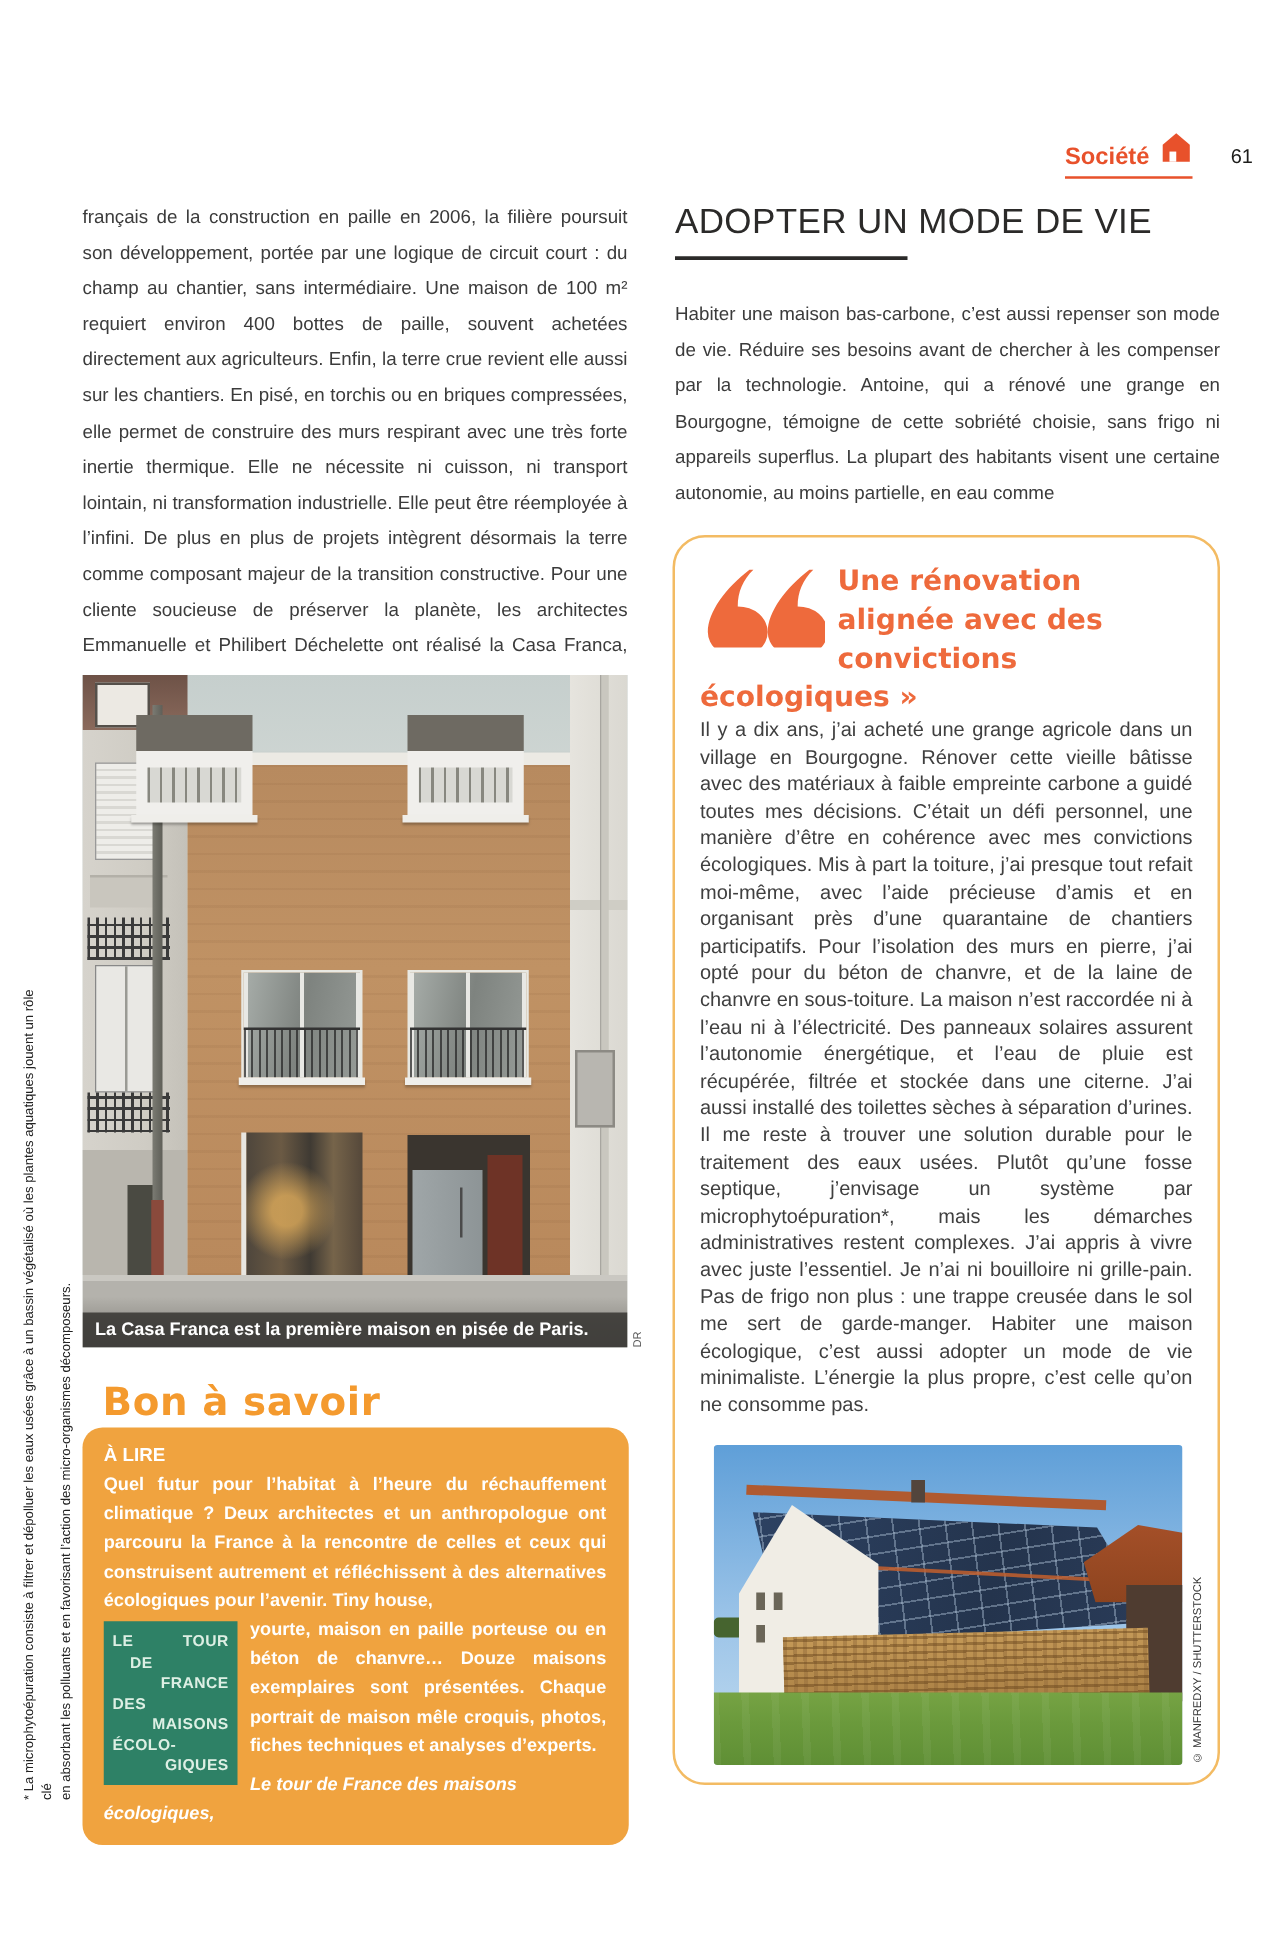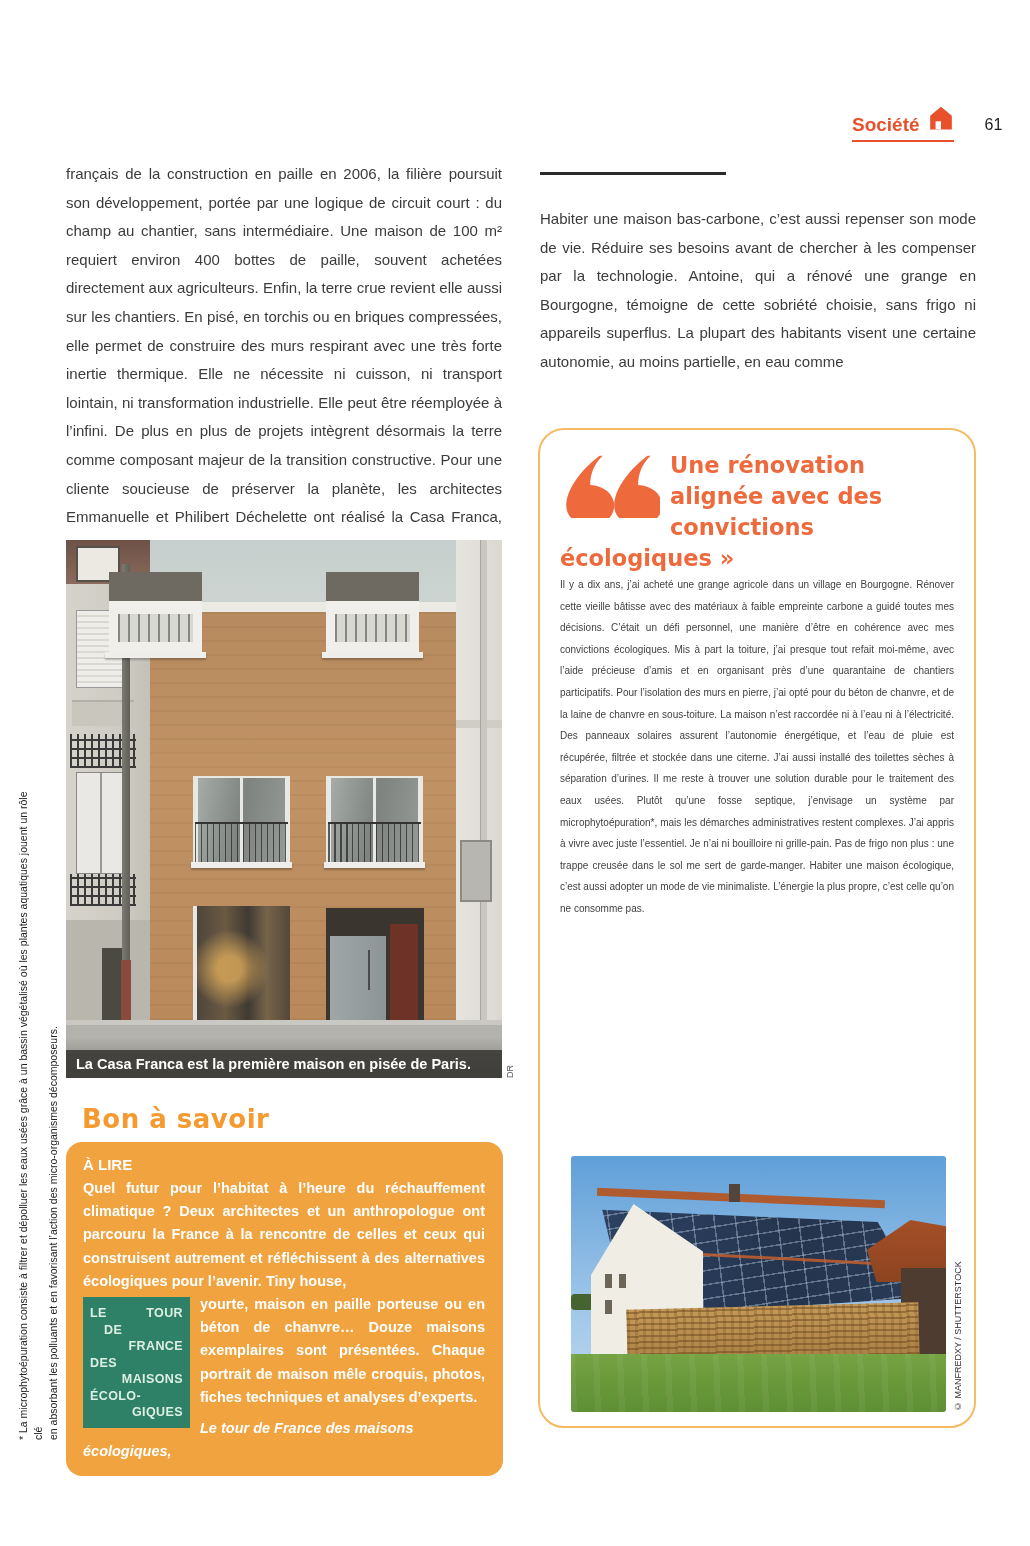--- a/index.html
+++ b/index.html
@@ -76,41 +76,41 @@
   .caption-bar{left:0;bottom:0;width:100%;height:28px;background:rgba(35,33,30,.72);
       color:#fff;font-weight:bold;font-size:14.5px;line-height:28px;padding-left:10px;box-sizing:border-box;}
 
   
   .vtext{writing-mode:vertical-rl;transform:rotate(180deg);}
   .footnote{position:absolute;left:16px;top:790px;height:650px;font-size:10.5px;line-height:15px;color:#222;}
   .credit-dr{position:absolute;left:505px;top:1042px;height:36px;font-size:9px;color:#555;}
 
   
   .bas-title{position:absolute;left:82px;top:1104px;font-family:"DejaVu Sans",sans-serif;
-      font-size:26px;font-weight:bold;color:#f49a2e;letter-spacing:.5px;}
+      font-size:31px;font-weight:bold;color:#f49a2e;letter-spacing:.5px;}
   .alire{position:absolute;left:66px;top:1142px;width:437px;height:334px;background:#f0a33f;
       border-radius:16px;padding:12px 18px 25px 17px;box-sizing:border-box;color:#fff;overflow:hidden;}
   .alire-label{font-weight:bold;font-size:15px;margin:2px 0 4px 0;}
   .alire p{margin:0;font-size:14.5px;line-height:23.2px;text-align:justify;font-weight:bold;}
   .book{float:left;width:107px;height:131px;background:#2e8166;margin:4px 10px 2px 0;
       padding:8px 7px;box-sizing:border-box;color:#ddefe4;font-size:12.5px;font-weight:bold;
       letter-spacing:.4px;line-height:16.5px;}
   .book .row{display:flex;justify-content:space-between;}
   .book .r{text-align:right;} .book .c{padding-left:14px;}
   .book-ref{margin-top:8px !important;font-weight:bold;font-style:italic;text-align:left !important;}
 
   
   .qbox{position:absolute;left:538px;top:428px;width:438px;height:1000px;border:2px solid #f3bb63;
       border-radius:26px;box-sizing:border-box;background:#fff;padding:20px 20px 0 20px;}
   .qmark{float:left;width:100px;height:64px;margin:4px 10px 0 0;}
   .qtitle{font-family:"DejaVu Sans",sans-serif;font-weight:bold;font-size:22.5px;line-height:31px;
       color:#ee6a3c;margin:0;}
   .qauthor{font-family:"DejaVu Sans",sans-serif;font-weight:bold;font-size:16.5px;color:#1d1d1b;
       margin:12px 0 8px 0;clear:both;}
-  .qtext{font-size:10px;line-height:21.6px;text-align:justify;color:#3f3f3f;margin:0;}
+  .qtext{font-size:16px;line-height:21.6px;text-align:justify;color:#3f3f3f;margin:0;}
 
   
   .solar{position:absolute;left:31px;top:726px;width:375px;height:256px;overflow:hidden;border-radius:3px;}
   .solar *{position:absolute;}
   .sky2{left:0;top:0;width:100%;height:100%;background:linear-gradient(#5f9fd8,#9cc4e8 55%,#c2dcf0);}
   .hedge{left:0;top:138px;width:44px;height:16px;background:#46642f;border-radius:4px;}
   .gable{left:20px;top:48px;width:112px;height:158px;background:#f0ede5;
       clip-path:polygon(0 100%,0 45%,38% 0,100% 30%,100% 100%);}
   .gw{width:7px;height:14px;background:#6b6658;}
   .ridge{left:26px;top:38px;width:288px;height:8px;background:#b05a30;transform:rotate(2.5deg);}
@@ -149,20 +149,21 @@
       </span>
     </div>
     <span class="pnum">61</span>
   </div>
 
   <div class="colL">
     <p><span>français de la construction en paille en 2006, la filière poursuit son développement, portée par une logique de circuit court : du champ au chantier, sans intermédiaire. Une maison de 100 m² requiert environ 400 bottes de paille, souvent achetées directement aux agriculteurs. Enfin, la terre crue revient elle aussi sur les chantiers. En pisé, en torchis ou en briques compressées, elle permet de construire des murs respirant avec une très forte inertie thermique. Elle ne nécessite ni cuisson, ni transport lointain, ni transformation industrielle. Elle peut être réemployée à l’infini. De plus en plus de projets intègrent désormais la terre comme composant majeur de la transition constructive. Pour une cliente soucieuse de préserver la planète, les architectes Emmanuelle et Philibert Déchelette ont réalisé la Casa Franca, une maison en structure bois et terre crue dans le </span><span class="smallcaps">XVIII</span><span class="ord-sup">e</span><span> arrondissement à Paris.</span></p>
   </div>
 
   <div class="colR">
+    <h1 class="h1a">ADOPTER UN MODE DE VIE</h1>
     <div class="h1rule"></div>
     <p class="intro">Habiter une maison bas-carbone, c’est aussi repenser son mode de vie. Réduire ses besoins avant de chercher à les compenser par la technologie. Antoine, qui a rénové une grange en Bourgogne, témoigne de cette sobriété choisie, sans frigo ni appareils superflus. La plupart des habitants visent une certaine autonomie, au moins partielle, en eau comme</p>
   </div>
 
   <div class="photo">
     <div class="bl"></div>
     <div class="bl-roof"></div>
     <div class="bl-dormer"></div>
     <div class="bl-w1"></div>
     <div class="bl-stone"></div>

